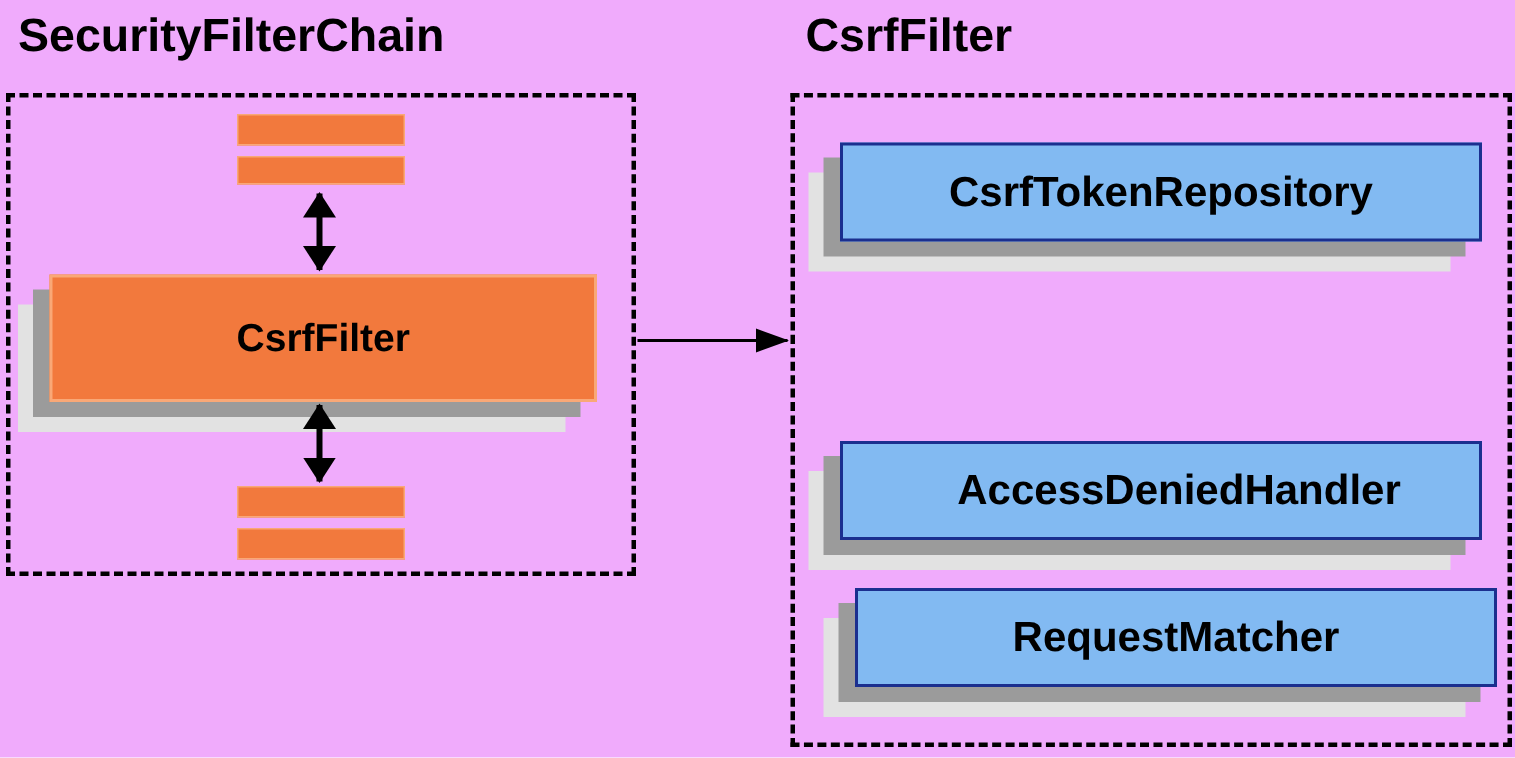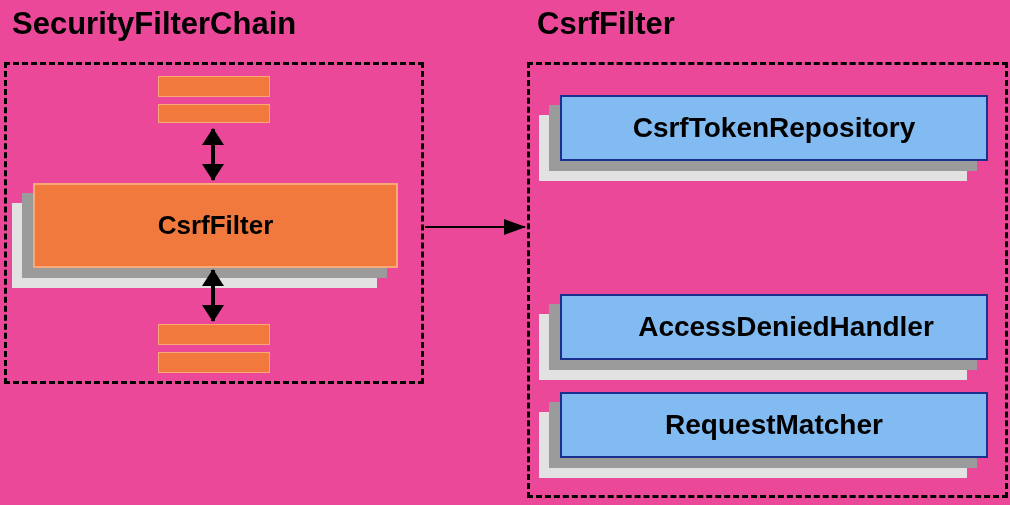--- a/index.html
+++ b/index.html
@@ -5,21 +5,21 @@
   html, body {
     margin: 0;
     padding: 0;
     background: #ffffff;
     font-family: "Liberation Sans", sans-serif;
   }
   #canvas {
     position: relative;
     width: 1010px;
     height: 505px;
-    background: #ec4899;
+    background: #f0abfc;
     overflow: hidden;
   }
   .diagram-title {
     position: absolute;
     font-size: 31px;
     font-weight: bold;
     color: #000000;
     letter-spacing: 0px;
     white-space: nowrap;
   }
@@ -78,21 +78,21 @@
     text-align: center;
     line-height: 62px;
     font-size: 28px;
     font-weight: bold;
     color: #000000;
     white-space: nowrap;
   }
   #component-box-0 { top: 30px; }
   #component-box-1 { top: 130px; }
   #component-box-2 { top: 229px; padding-left: 24px; }
-  #component-box-3 { top: 327px; }
+  #component-box-3 { top: 327px; margin-left: 10px; }
 
   #arrow-overlay {
     position: absolute;
     left: 0;
     top: 0;
     width: 1010px;
     height: 505px;
     pointer-events: none;
   }
 </style>

